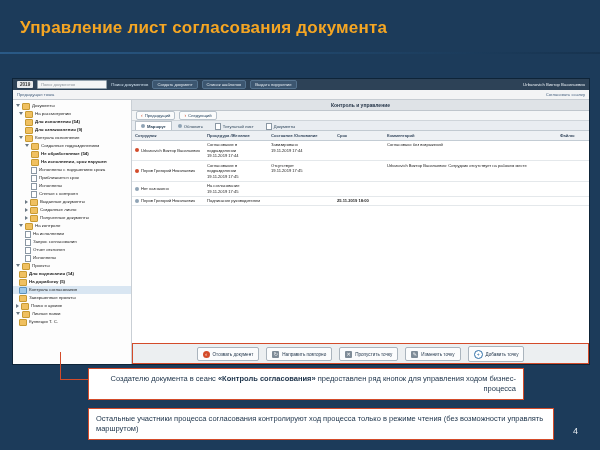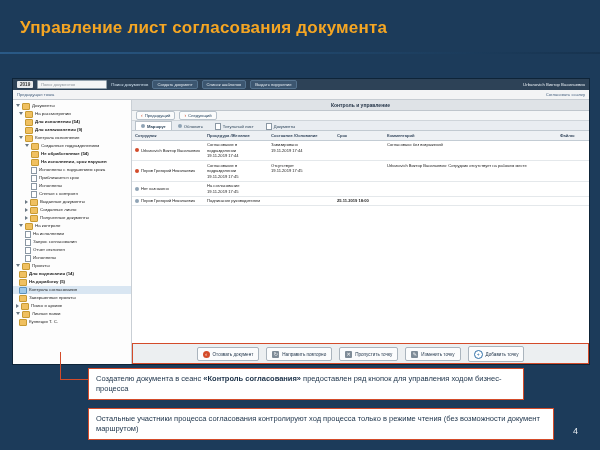--- a/index.html
+++ b/index.html
@@ -136,21 +136,21 @@
   .ic.red{background:#d34b2a;}
   .ic.sq{border-radius:1px;background:#7e8b97;}
   .ic.out{background:#fff;border:1px solid #2f6fa8;color:#2f6fa8;}
   
   .callout{
     position:absolute;background:#fff;border:1px solid #d34b2a;
     color:#1b3148;font-size:7.5px;line-height:1.35;
     padding:5px 7px;
   }
   .callout b{font-weight:bold;}
-  .c-one{left:88px;top:368px;width:420px;}
+  .c-one{left:88px;top:368px;width:420px;text-align:right;}
   .c-two{left:88px;top:408px;width:450px;}
   .leader{
     position:absolute;left:60px;top:352px;width:1px;height:28px;background:#d34b2a;
   }
   .leader2{
     position:absolute;left:60px;top:379px;width:28px;height:1px;background:#d34b2a;
   }
   .pagenum{
     position:absolute;right:22px;bottom:14px;color:#e9eef3;font-size:9px;
   }
@@ -434,15 +434,15 @@
     </div>
   </div>
 </div>
 
 <div class="leader"></div>
 <div class="leader2"></div>
 
 <div class="callout c-one">
   <span>Создателю документа в сеанс </span><b>«Контроль согласования»</b><span> предоставлен ряд кнопок для управления ходом бизнес-процесса</span>
 </div>
-<div class="callout c-two">Остальные участники процесса согласования контролируют ход процесса только в режиме чтения (без возможности документ маршрутом)</div>
+<div class="callout c-two">Остальные участники процесса согласования контролируют ход процесса только в режиме чтения (без возможности управлять маршрутом)</div>
 
 <div class="pagenum">4</div>
 
 </body></html>

